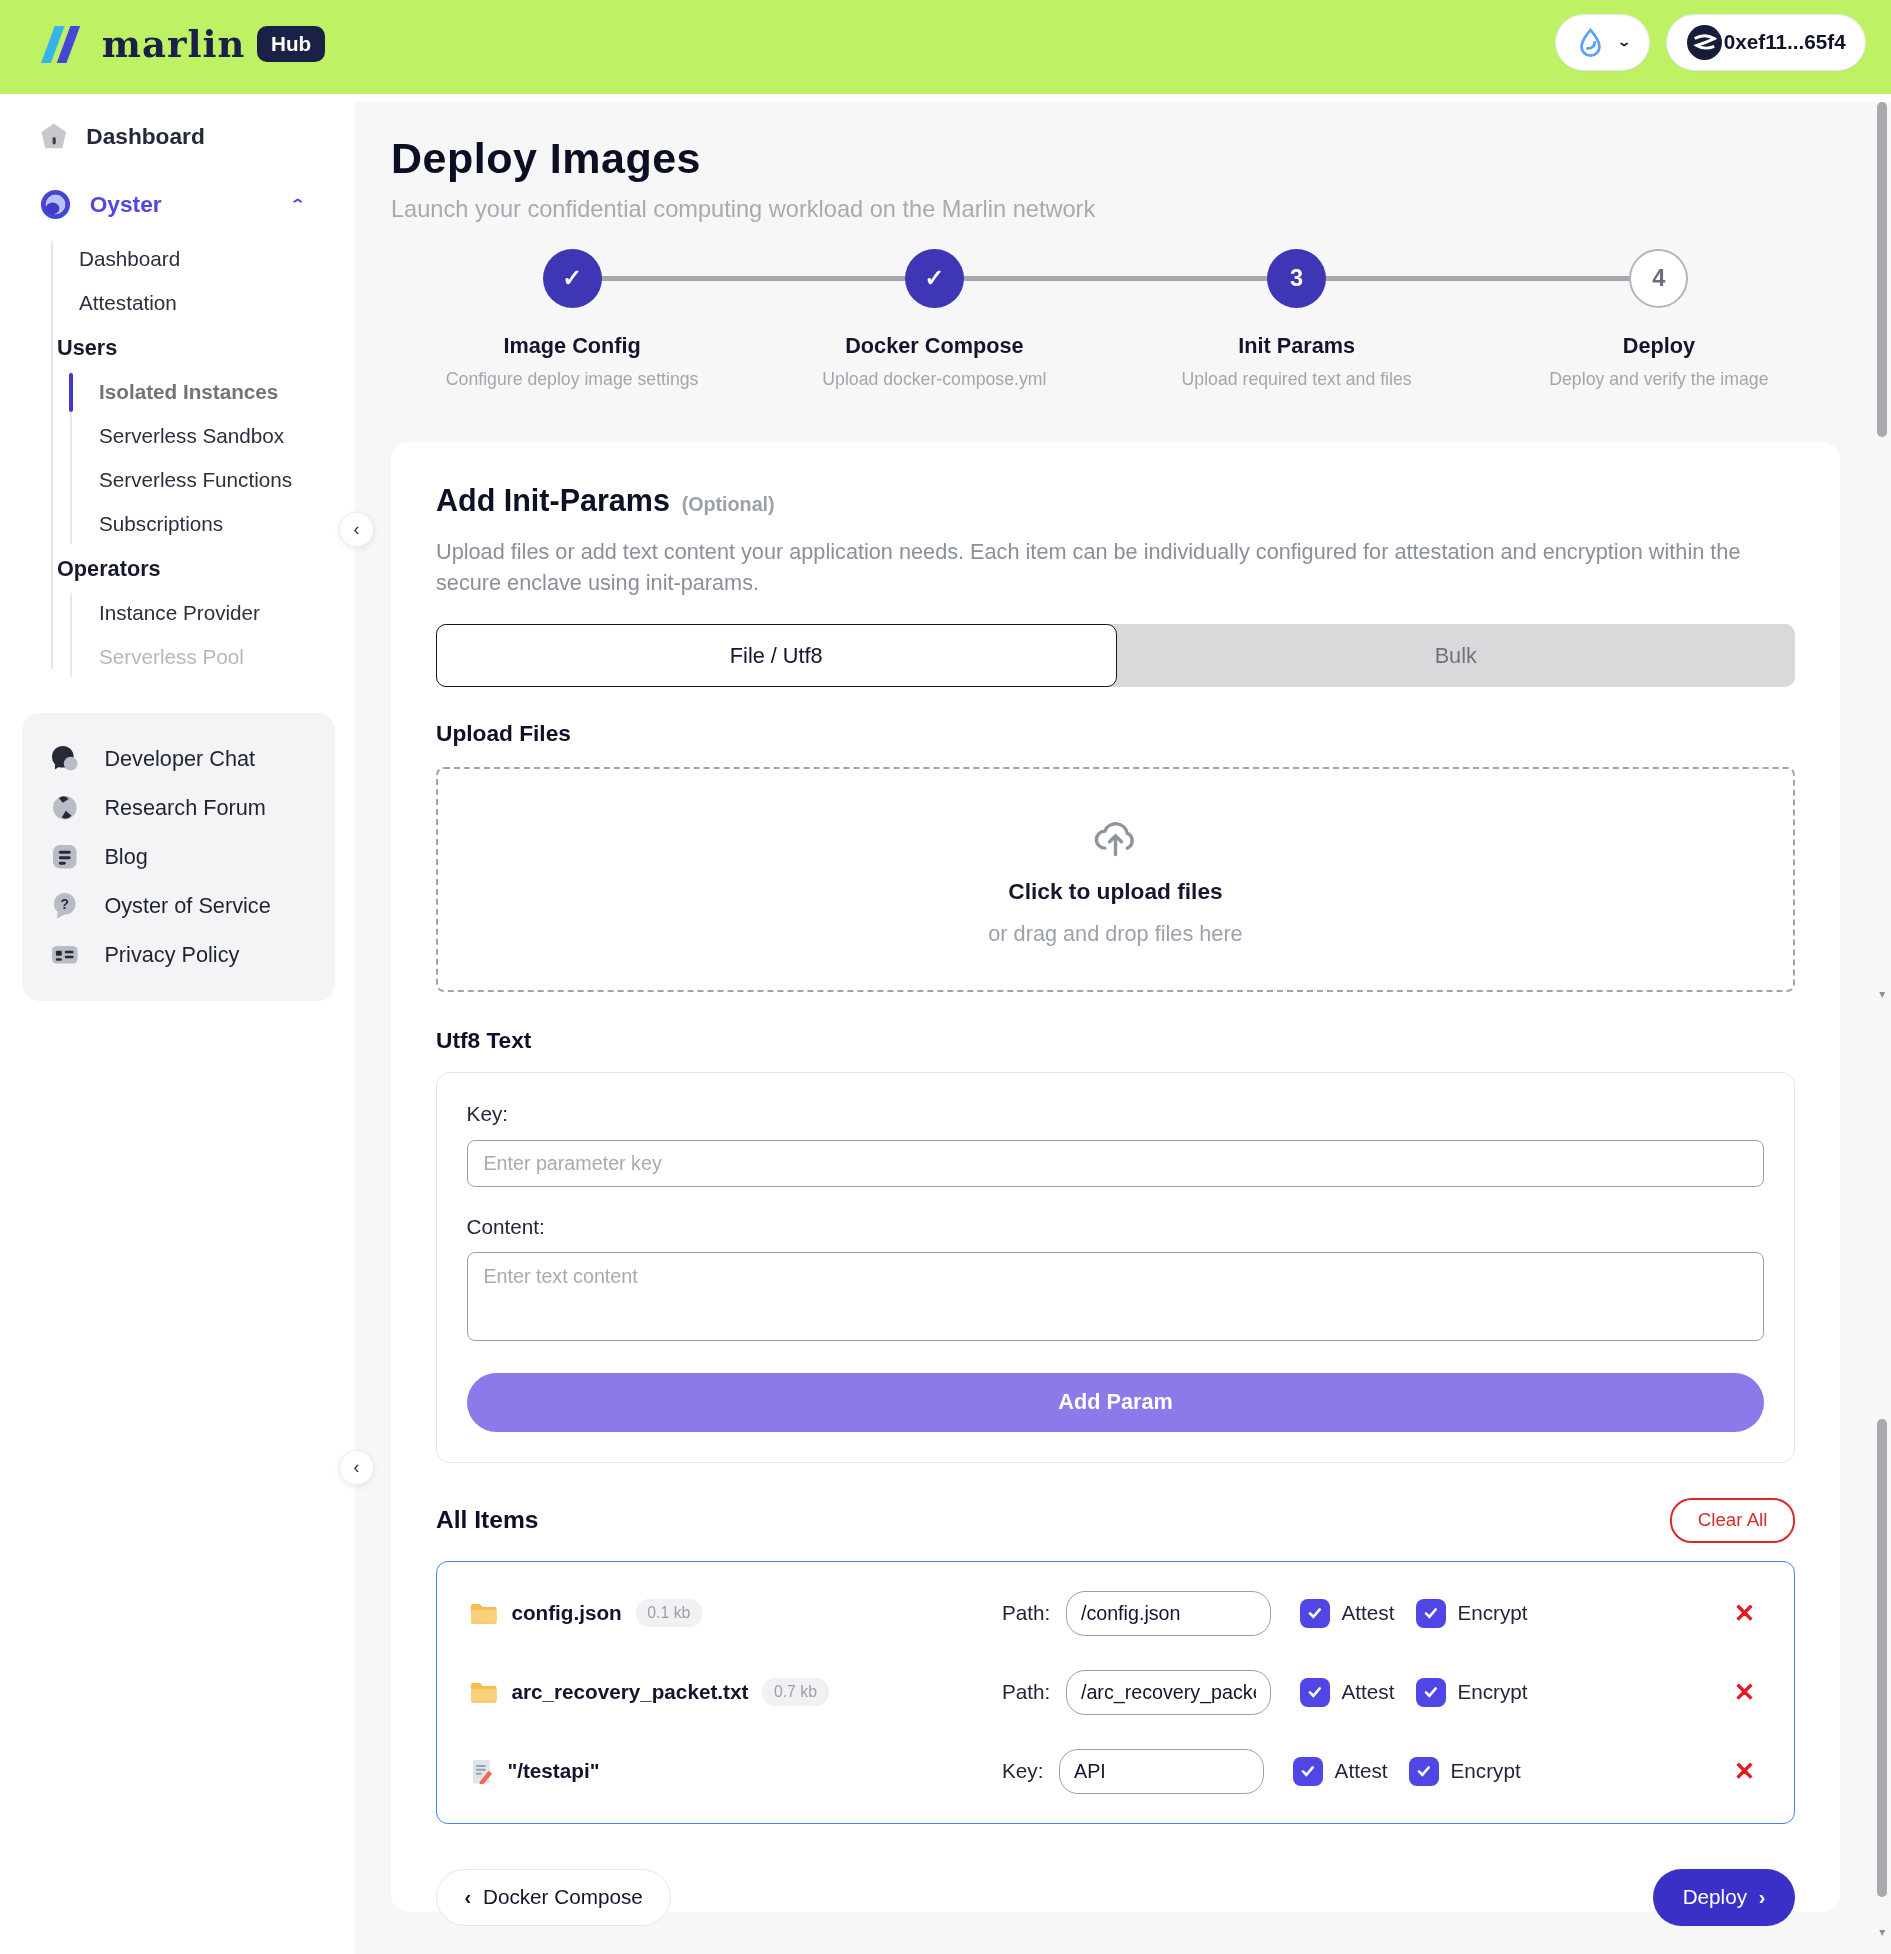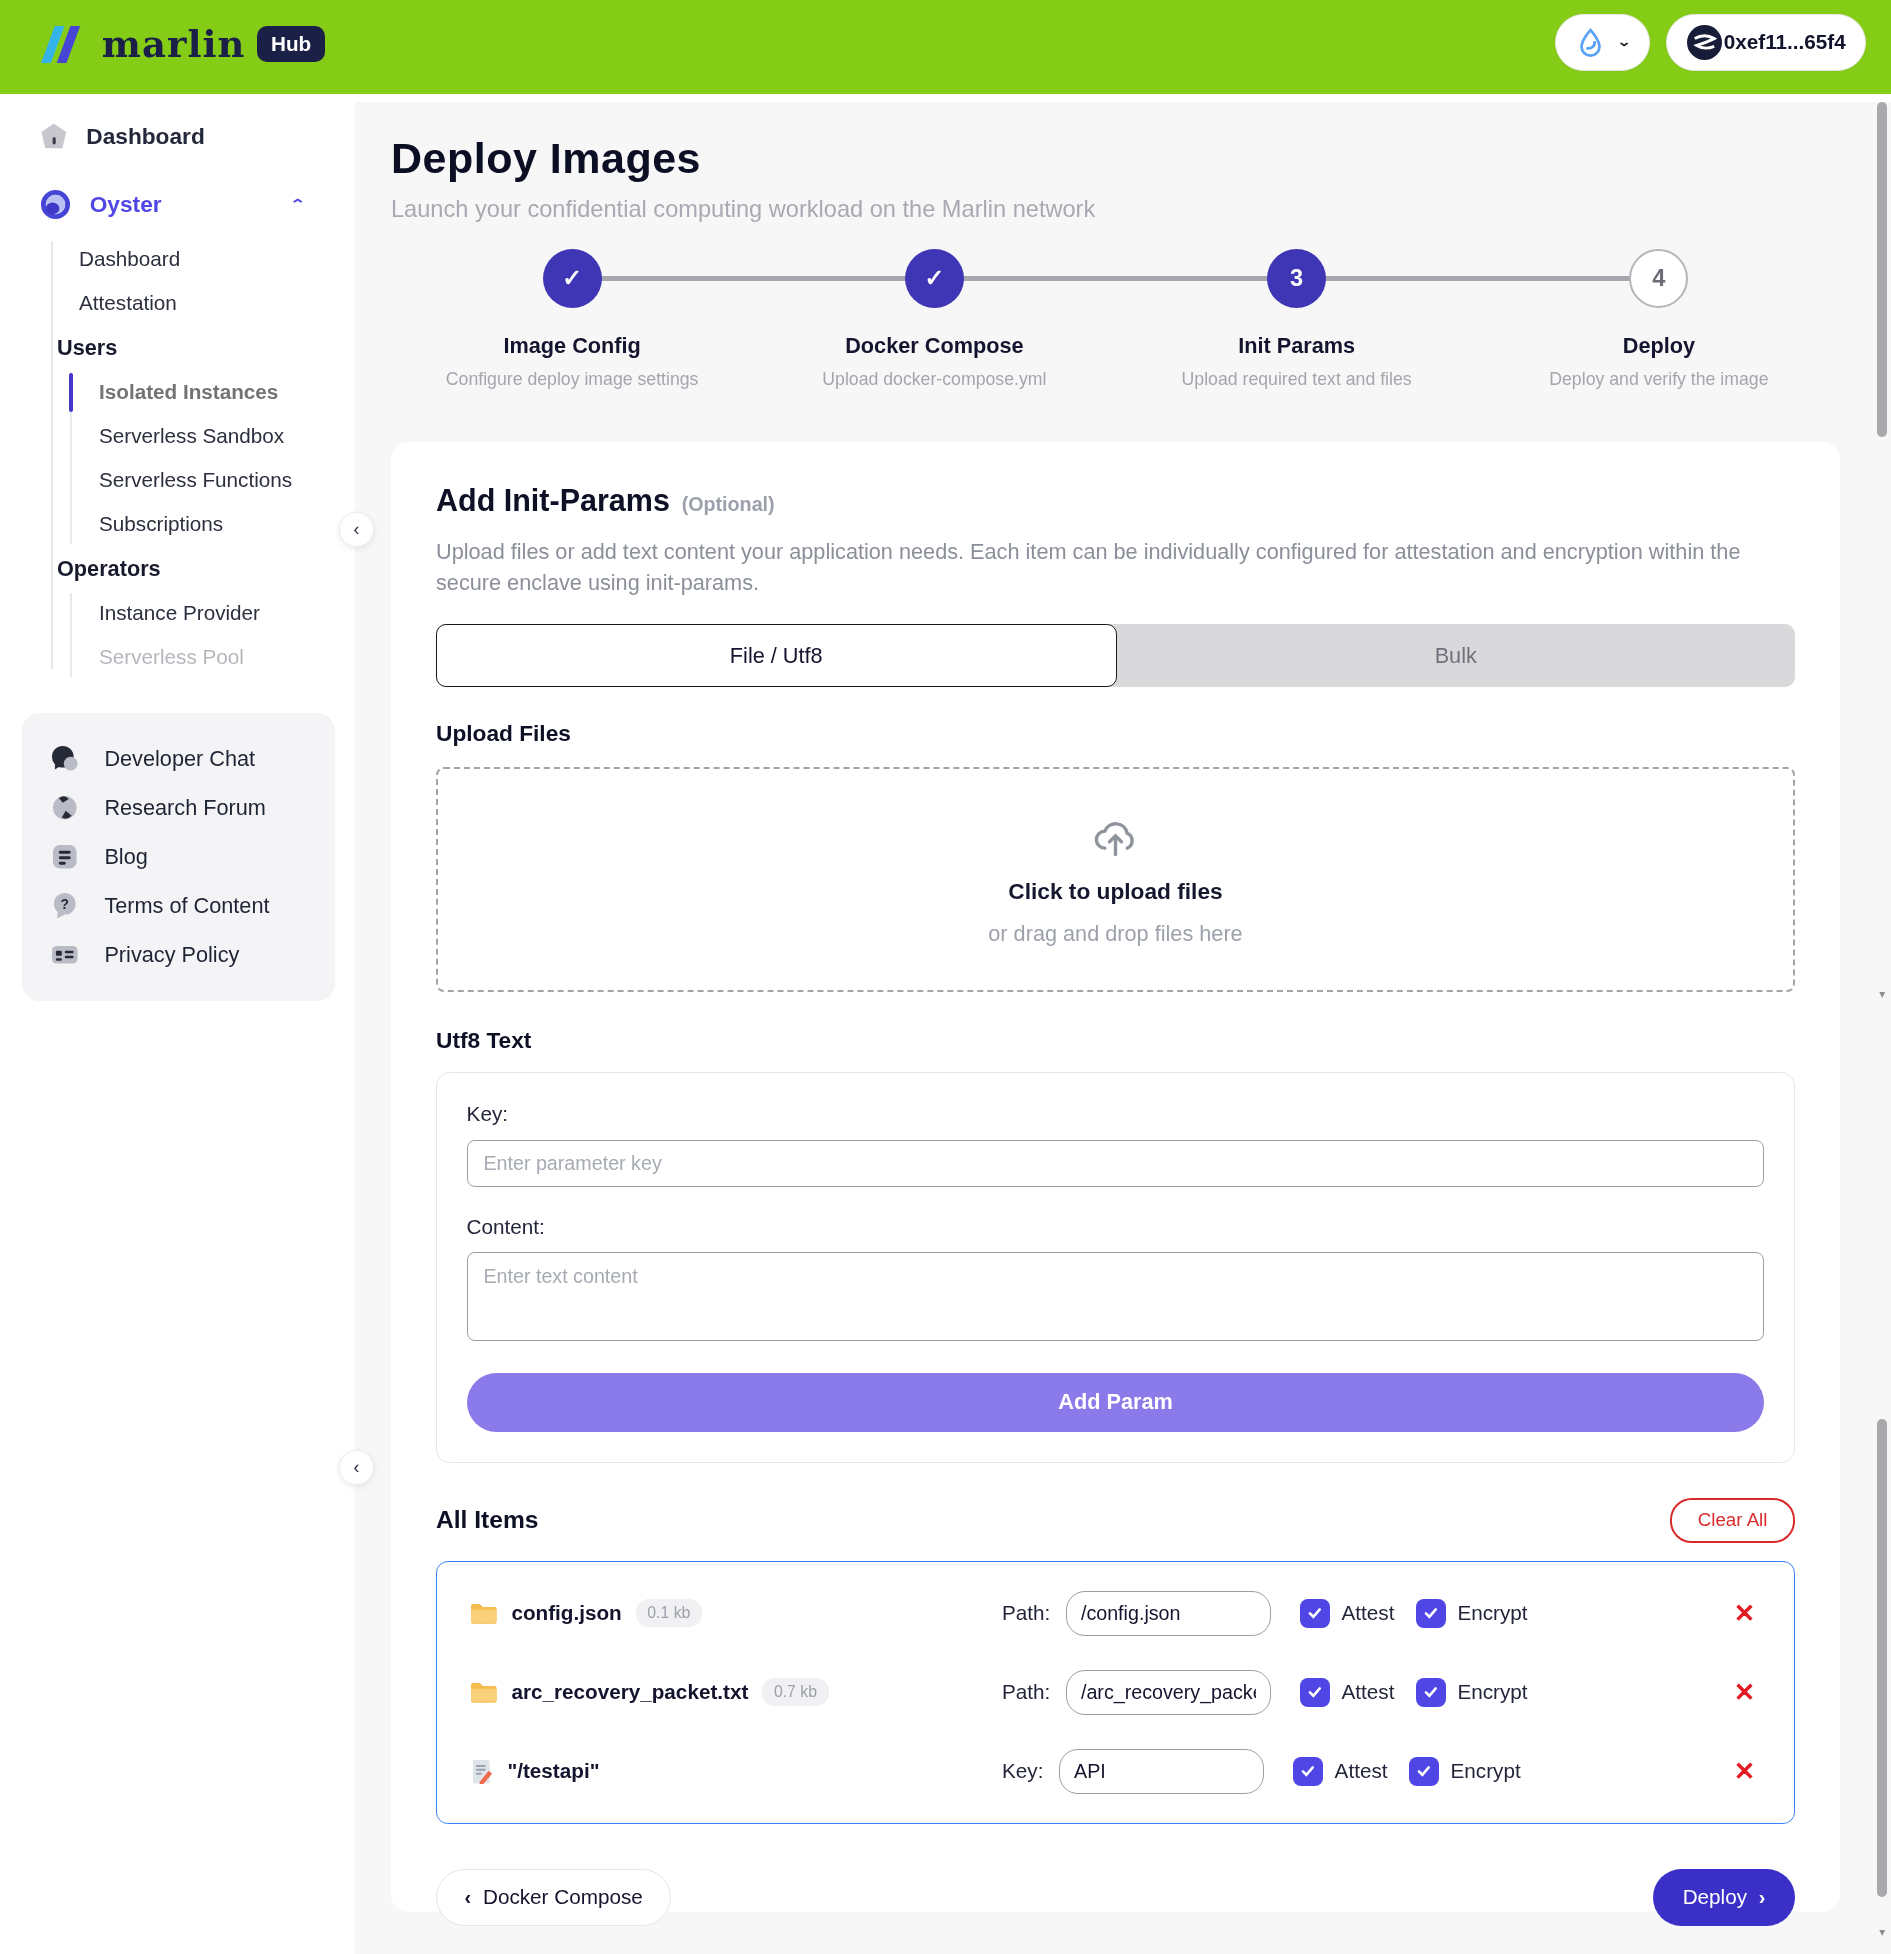--- a/index.html
+++ b/index.html
@@ -1,20 +1,20 @@
 <!DOCTYPE html>
 <html><head>
 <meta charset="utf-8">
 <style>
   * { margin:0; padding:0; box-sizing:border-box; }
   html,body { width:1891px; height:1954px; }
   body { font-family:"Liberation Sans", sans-serif; background:#ffffff; position:relative; color:#16162e; }
 
   
-  .header { position:absolute; top:0; left:0; width:1891px; height:94px; background:#84cc16; z-index:5; }
+  .header { position:absolute; top:0; left:0; width:1891px; height:94px; background:#bef264; z-index:5; }
   .logo { position:absolute; left:41px; top:21.7px; display:flex; align-items:center; gap:11.8px; }
   .logo-mark { width:49px; height:45px; }
   .logo-word { font-family:"DejaVu Serif","Liberation Serif",serif; font-weight:700; font-size:37px; color:#1b2046; letter-spacing:1px; }
   .hub-badge { background:#1b2046; color:#fff; font-size:20.7px; font-weight:700; padding:5.9px 13.8px; border-radius:9.9px; }
   .header-pills { position:absolute; right:24.6px; top:13.8px; display:flex; gap:15.8px; align-items:center; }
   .pill { height:57px; border:1px solid #e7e7ea; border-radius:28.6px; background:#fff; display:flex; align-items:center; box-shadow:0 1px 2px rgba(0,0,0,.03); }
   .net-pill { padding:0 17.7px; gap:9.9px; }
   .chev-down { font-size:17.7px; color:#1f2330; transform:scaleY(.7); font-weight:700; }
   .wallet-pill { padding:0 19.7px; gap:2px; }
   .wallet-avatar { width:35px; height:35px; }
@@ -217,21 +217,21 @@
         <rect x="10" y="21" width="7" height="3" rx="1.5" fill="#262a36"></rect>
       </svg>
       <span>Blog</span>
     </div>
     <div class="foot-link">
       <svg class="fico" viewBox="0 0 32 32" style="font-size:22px">
         <circle cx="16" cy="14" r="11" fill="#b9bcc4"></circle>
         <path d="M9 22 L8 29 L16 25 Z" fill="#b9bcc4"></path>
         <text x="16" y="19.5" text-anchor="middle" font-size="14" font-weight="bold" fill="#262a36" font-family="Liberation Sans, sans-serif">?</text>
       </svg>
-      <span>Terms of Content</span>
+      <span>Oyster of Service</span>
     </div>
     <div class="foot-link">
       <svg class="fico" viewBox="0 0 32 32">
         <rect x="3" y="7" width="26" height="18" rx="5" fill="#b9bcc4"></rect>
         <rect x="7" y="12" width="6" height="5" rx="1" fill="#262a36"></rect>
         <rect x="16" y="12" width="9" height="2.5" rx="1.2" fill="#262a36"></rect>
         <rect x="16" y="17" width="9" height="2.5" rx="1.2" fill="#262a36"></rect>
         <rect x="7" y="19.5" width="6" height="2.5" rx="1.2" fill="#262a36"></rect>
       </svg>
       <span>Privacy Policy</span>

